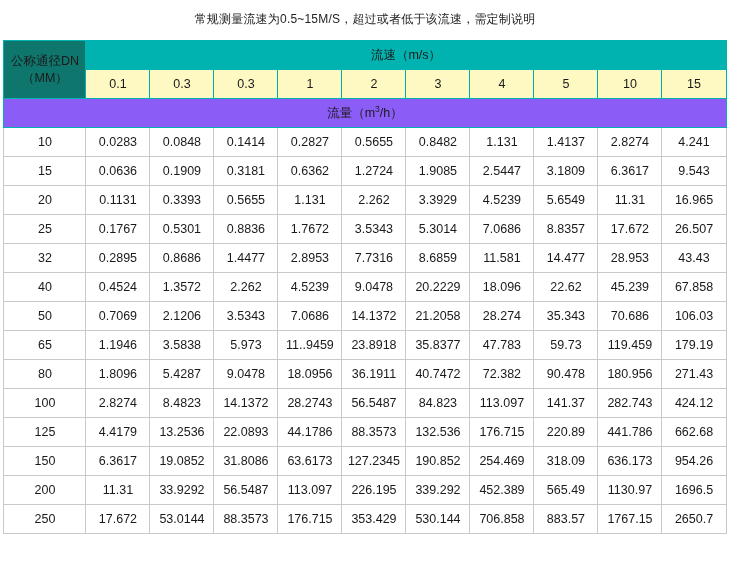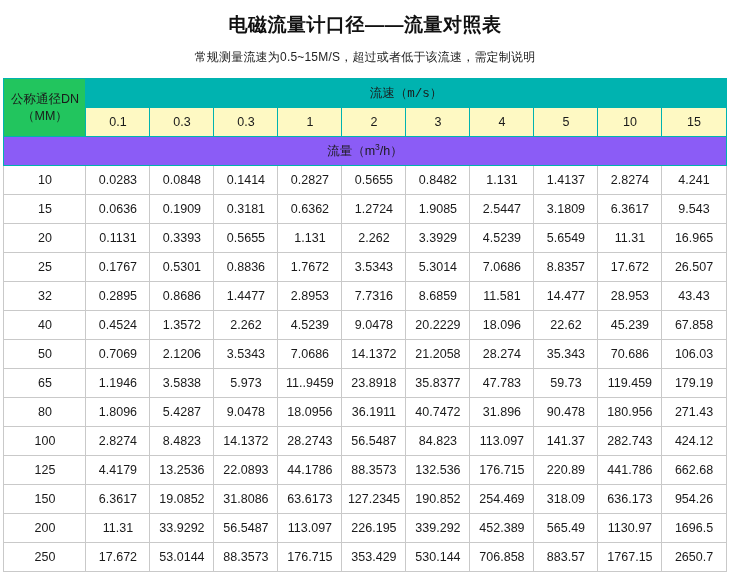--- a/index.html
+++ b/index.html
@@ -53,36 +53,35 @@
     height: 28px;
     color: #1a1a1a;
   }
   .hdr {
     background: #00b3b0;
     color: #ffffff;
     font-size: 13px;
     border-color: #00b3b0 !important;
   }
   .hdr-dn {
-    background: #22c55e;
+    background: #0f766e;
     color: #ffffff;
     font-size: 12.5px;
     line-height: 1.35;
     border-color: #00b3b0 !important;
   }
   .hdr-sub {
     background: #fef9c3;
     color: #ffffff;
     font-size: 13px;
     font-weight: bold;
     border-color: #00b3b0 !important;
   }
   .hdr-speed {
     font-weight: bold;
-    font-family: Liberation Mono, monospace;
   }
   .band {
     background: #8b5cf6;
     color: #ffffff;
     font-size: 13px;
     font-weight: bold;
     border-color: #00b3b0 !important;
   }
   td.dncol {
     background: #ffffff;
@@ -96,21 +95,20 @@
     line-height: 0;
   }
   .col-dn { width: 82px; }
   .col-v  { width: 64px; }
 </style>
 </head>
 <body>
 
 <div class="page">
 
-  <div class="title">电磁流量计口径——流量对照表</div>
   <div class="subtitle">常规测量流速为0.5~15M/S，超过或者低于该流速，需定制说明</div>
 
   <table class="flow">
     <colgroup>
       <col class="col-dn">
       <col class="col-v">
         <col class="col-v">
         <col class="col-v">
         <col class="col-v">
         <col class="col-v">
@@ -250,21 +248,21 @@
         <td>179.19</td>
       </tr>
       <tr class="datarow">
         <td class="dncol">80</td>
         <td>1.8096</td>
         <td>5.4287</td>
         <td>9.0478</td>
         <td>18.0956</td>
         <td>36.1911</td>
         <td>40.7472</td>
-        <td>31.896</td>
+        <td>72.382</td>
         <td>90.478</td>
         <td>180.956</td>
         <td>271.43</td>
       </tr>
       <tr class="datarow">
         <td class="dncol">100</td>
         <td>2.8274</td>
         <td>8.4823</td>
         <td>14.1372</td>
         <td>28.2743</td>

